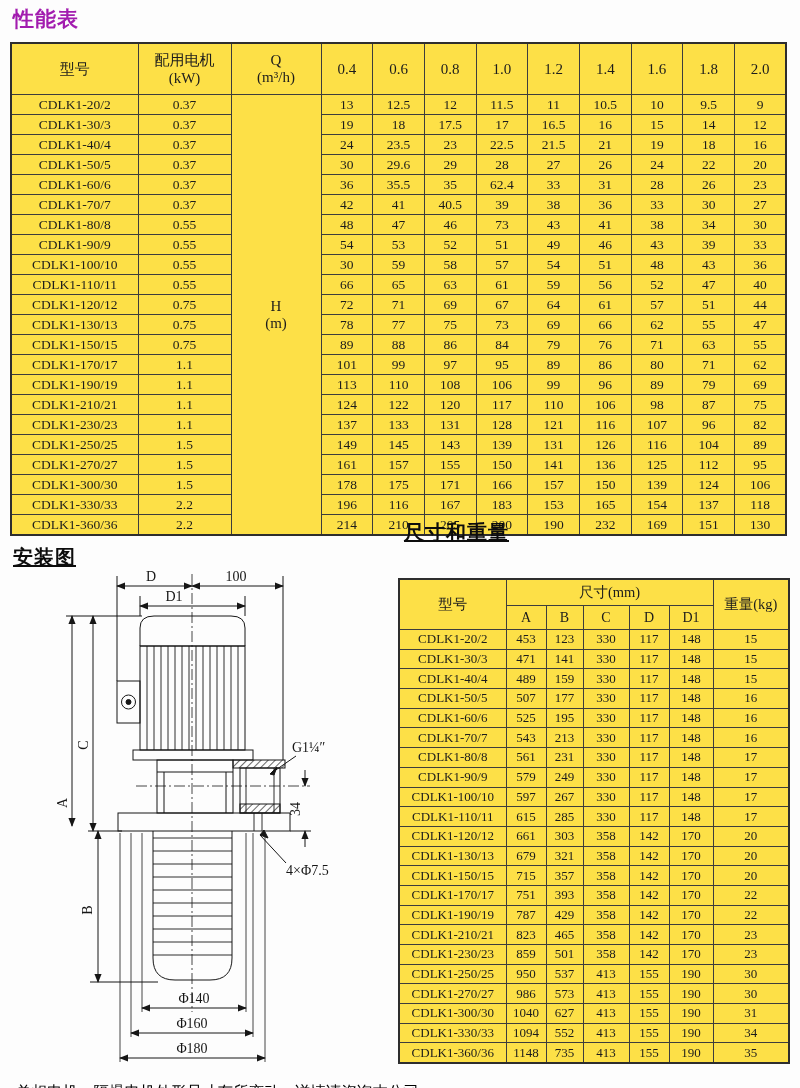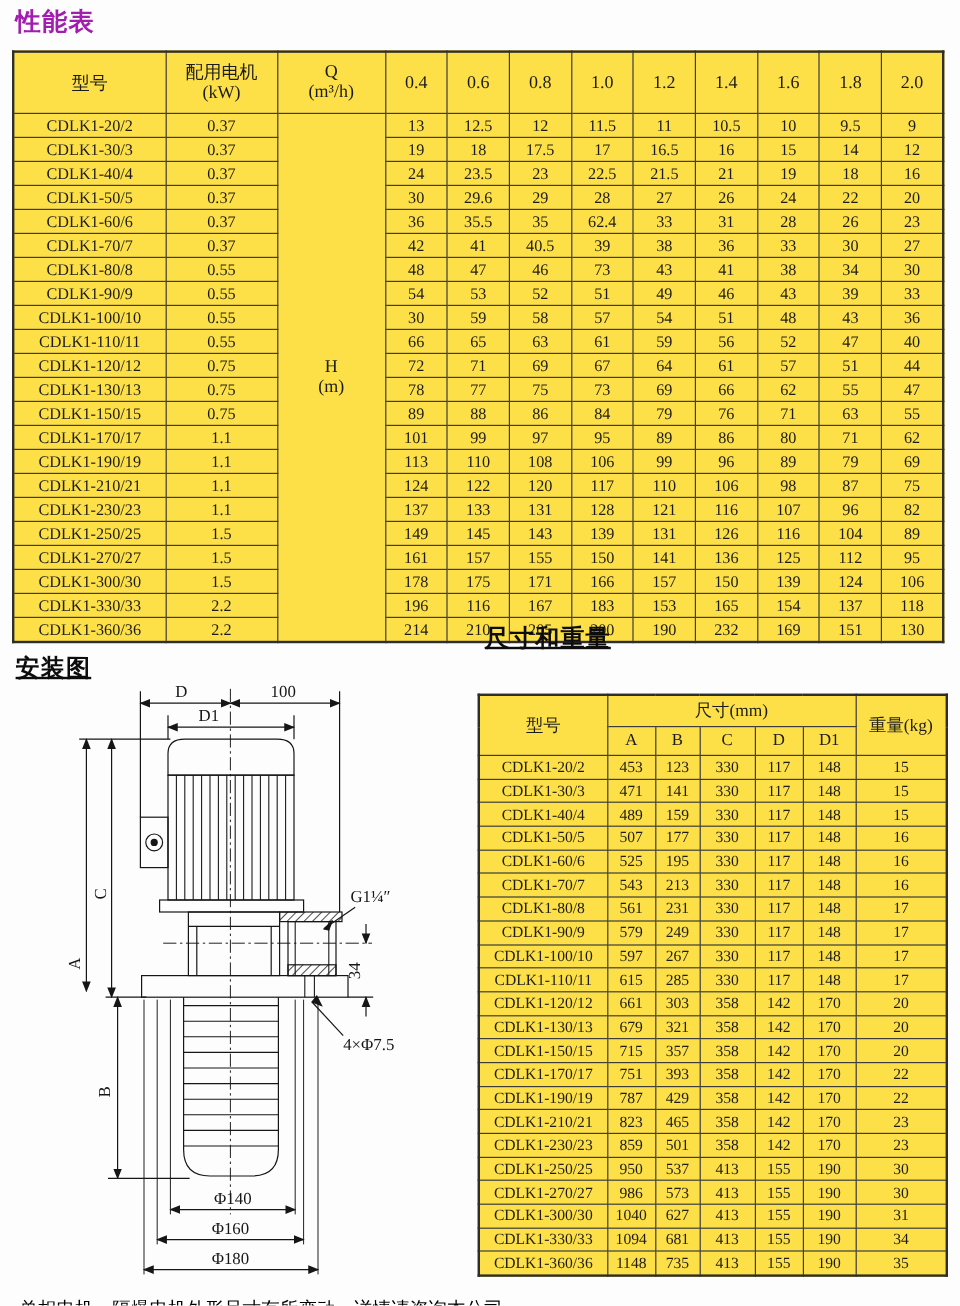--- a/index.html
+++ b/index.html
@@ -670,21 +670,21 @@
         <td>1040</td>
         <td>627</td>
         <td>413</td>
         <td>155</td>
         <td>190</td>
         <td>31</td>
       </tr>
       <tr>
         <td>CDLK1-330/33</td>
         <td>1094</td>
-        <td>681</td>
+        <td>552</td>
         <td>413</td>
         <td>155</td>
         <td>190</td>
         <td>34</td>
       </tr>
       <tr>
         <td>CDLK1-360/36</td>
         <td>1148</td>
         <td>735</td>
         <td>413</td>

